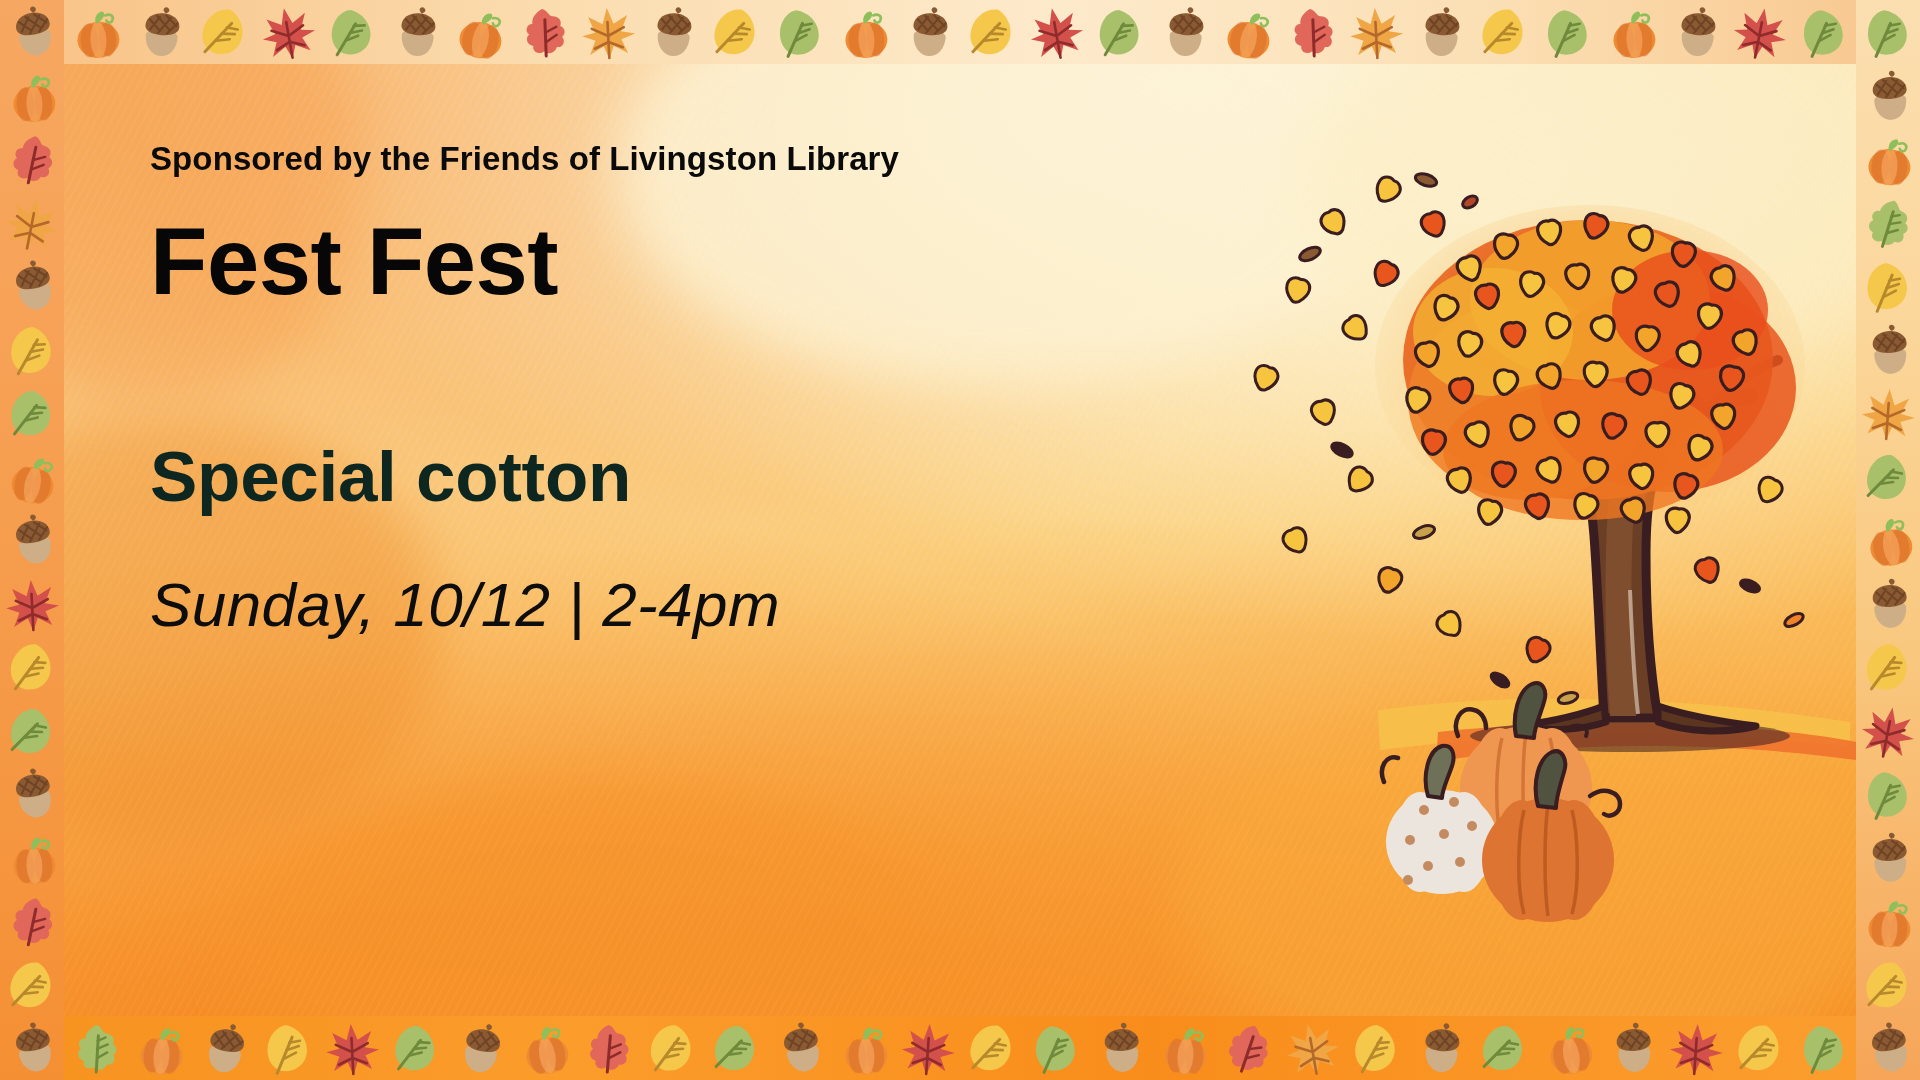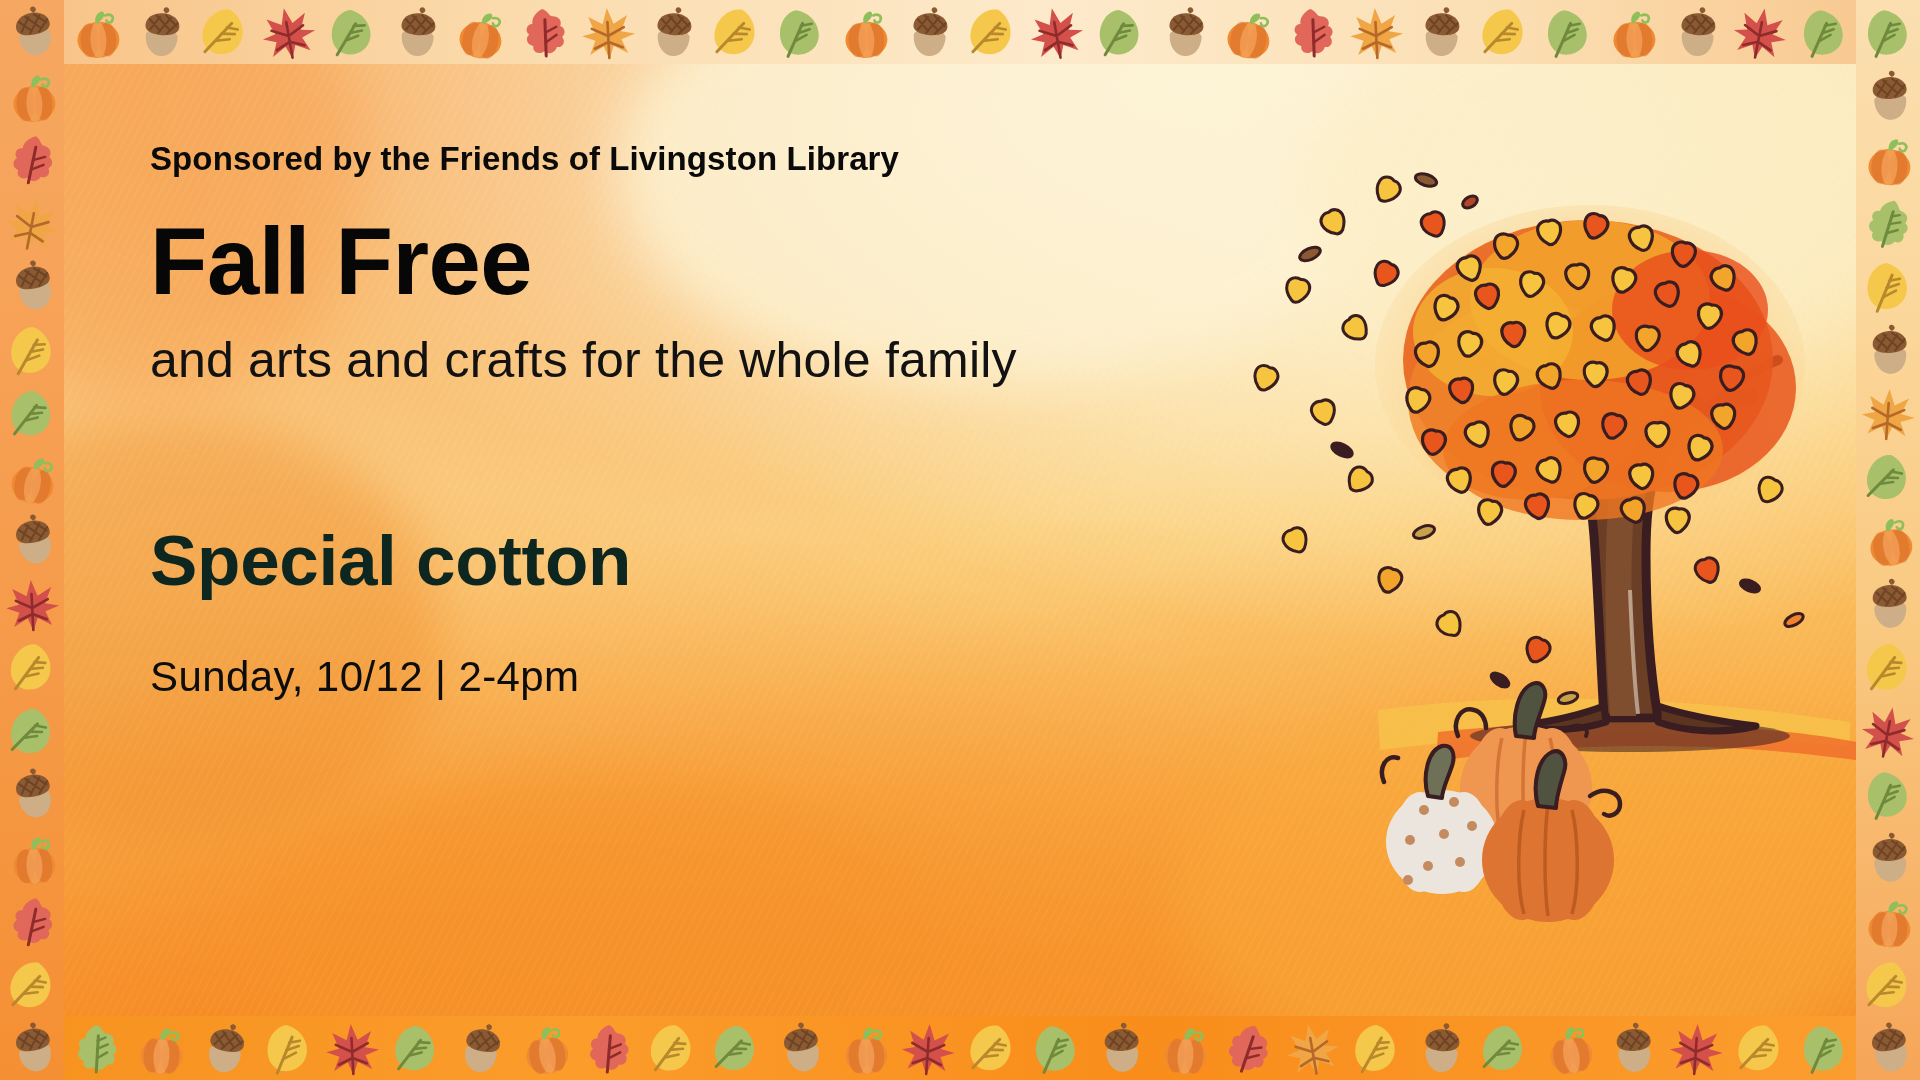--- a/index.html
+++ b/index.html
@@ -55,21 +55,21 @@
   .desc{
     font-family:"Liberation Sans Narrow","Liberation Sans",sans-serif;
     font-weight:400;font-size:50px;line-height:1.28;color:#121212;margin:0;letter-spacing:.2px;
   }
   .special{
     font-family:"Liberation Sans Narrow","Liberation Sans",sans-serif;
     font-weight:700;font-size:71px;color:#0e2620;margin:128px 0 0 0;letter-spacing:-.3px;
   }
   .when{
     font-family:"Liberation Sans Narrow","Liberation Sans",sans-serif;
-    font-weight:400;font-size:42px;color:#0d0d0d;margin:52px 0 0 0;letter-spacing:.4px;
+    font-weight:400;font-size:62px;color:#0d0d0d;margin:52px 0 0 0;letter-spacing:.4px;font-style:italic;
   }
   .free{
     font-family:"Liberation Sans Narrow","Liberation Sans",sans-serif;
     font-weight:700;font-size:38px;color:#0e2620;margin:58px 0 0 0;letter-spacing:.2px;
   }
 
   
   .illo{position:absolute;right:62px;top:150px;width:620px;height:800px;z-index:3;}
   .illo svg{display:block;width:100%;height:100%;}
 </style>
@@ -80,22 +80,21 @@
 
   <div class="wash" style="left:-120px;top:420px;width:560px;height:420px;background:#f08a28;opacity:.45;"></div>
   <div class="wash" style="left:240px;top:780px;width:700px;height:340px;background:#f6922a;opacity:.5;"></div>
   <div class="wash" style="left:620px;top:-40px;width:760px;height:420px;background:#fdf3d4;opacity:.75;"></div>
   <div class="wash" style="left:1300px;top:0px;width:620px;height:380px;background:#fceec4;opacity:.6;"></div>
   <div class="wash" style="left:1180px;top:700px;width:720px;height:380px;background:#f9a93c;opacity:.5;"></div>
   <div class="wash" style="left:-60px;top:-60px;width:420px;height:460px;background:#f7a255;opacity:.5;"></div>
 
   <div class="content">
     <p class="sponsor">Sponsored by the Friends of Livingston Library</p>
-    <h1 class="title">Fall Free</h1>
-    <p class="desc">and arts and crafts for the whole family</p>
+    <h1 class="title">Fest Fest</h1>
     <h2 class="special">Special cotton</h2>
     <p class="when">Sunday, 10/12 | 2-4pm</p>
   </div>
 
   <div class="illo">
     <svg viewBox="0 0 620 800" xmlns="http://www.w3.org/2000/svg">
       <defs>
 
         <g id="lf">
           <path d="M0,-11 C5,-13 11,-9 11,-3 C11,3 7,8 4,11 C1,13 -2,13 -4,11 C-8,8 -12,3 -12,-3 C-12,-9 -6,-13 0,-11 Z"></path>

